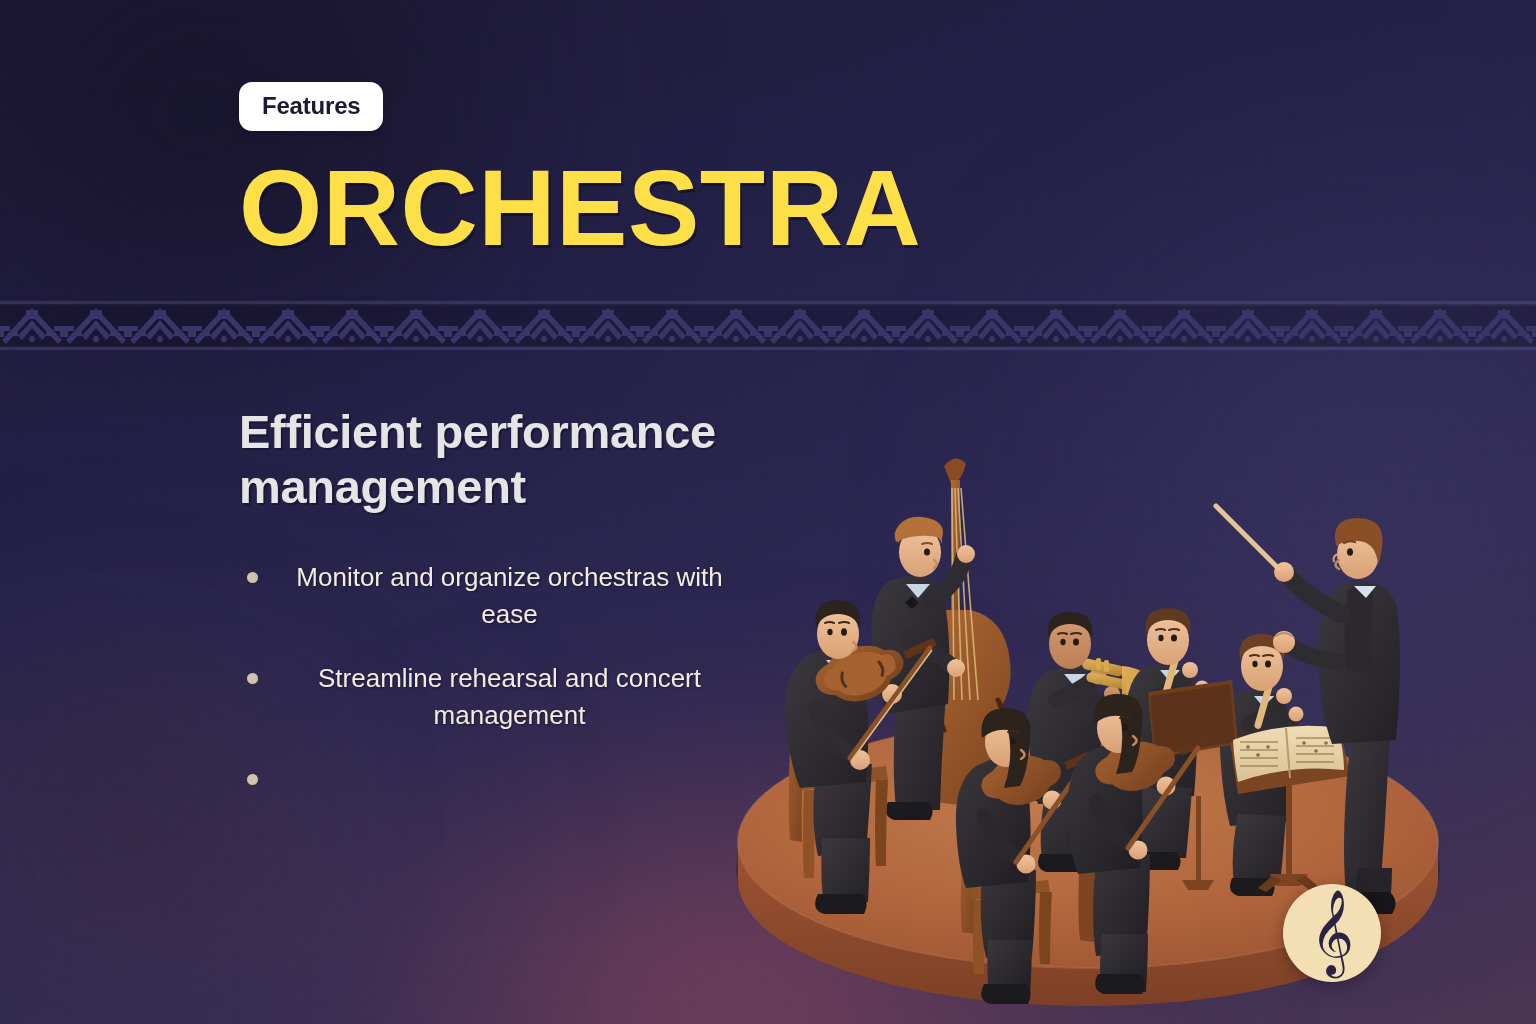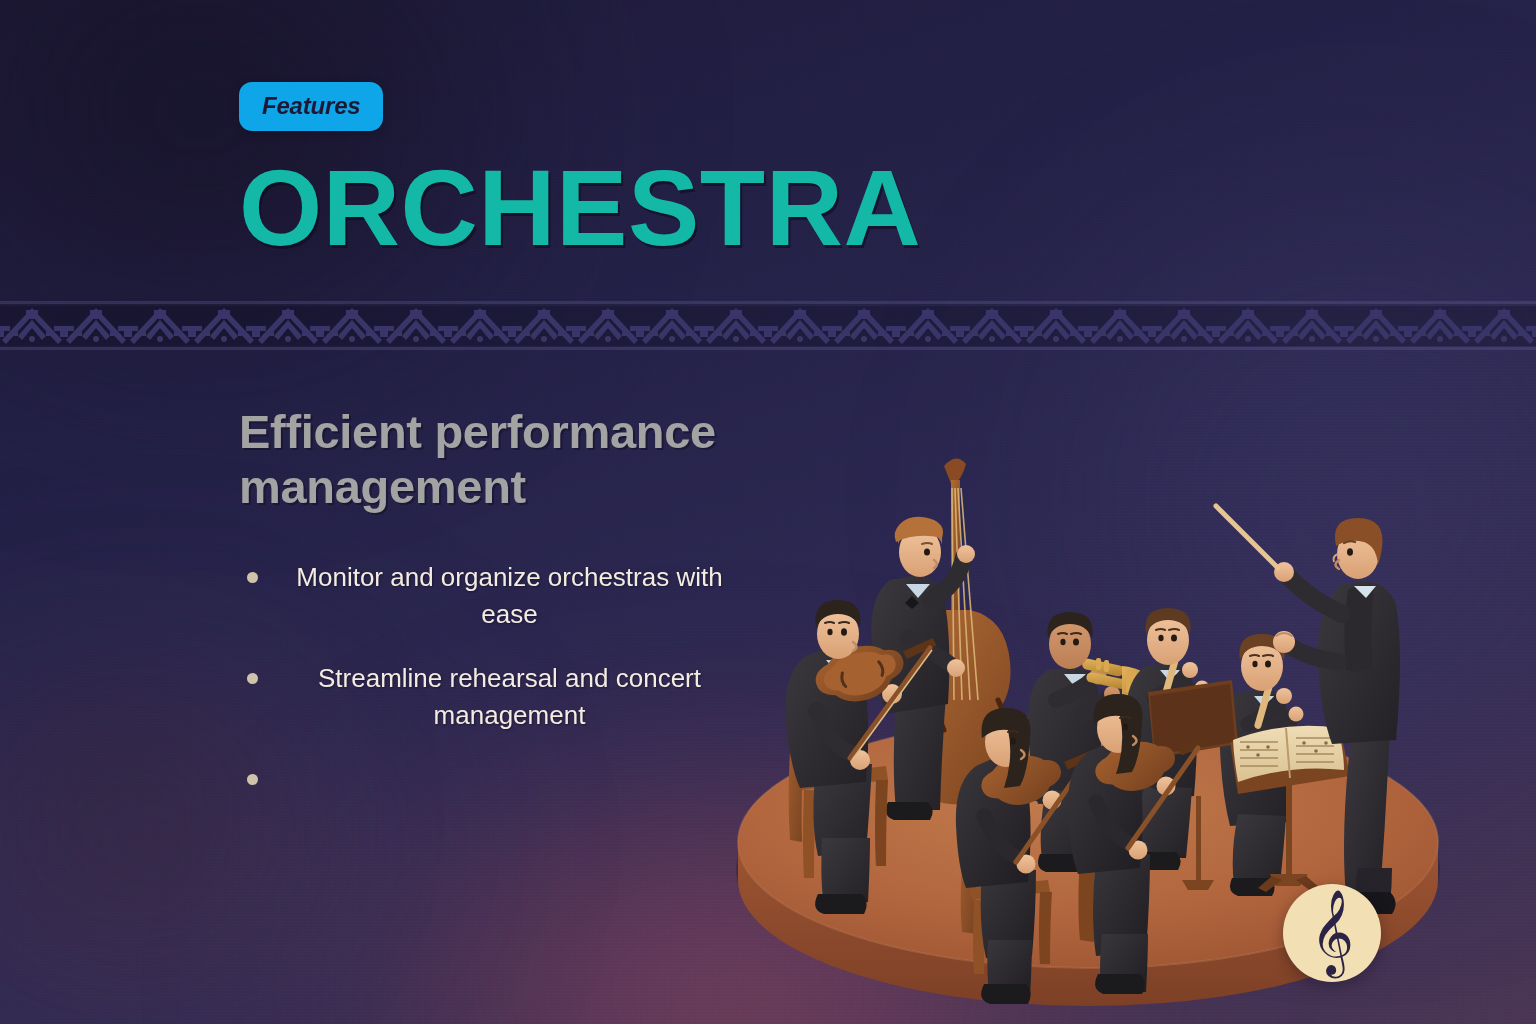--- a/index.html
+++ b/index.html
@@ -75,52 +75,51 @@
     left: 0; right: 0; top: 10px; height: 40px;
     background-color: rgba(12,9,28,0.30);
     overflow: hidden;
   }
   .divider-pattern svg { display: block; width: 100%; height: 40px; }
 
   
   .badge {
     position: absolute;
     left: 239px; top: 82px;
-    background: #0ea5e9;
+    background: #ffffff;
     color: #1d1934;
     font-size: 24px;
     font-weight: bold;
     letter-spacing: -0.2px;
     padding: 12px 23px 13px;
     border-radius: 13px;
     line-height: 1;
     box-shadow: 0 2px 10px rgba(0,0,0,0.22);
-    font-style: italic;
   }
   .main-title {
     position: absolute;
     left: 239px; top: 150px;
-    color: #14b8a6;
+    color: #fde047;
     font-size: 107px;
     font-weight: bold;
     letter-spacing: 0.5px;
     line-height: 1.1;
     margin: 0;
     text-shadow: 2px 3px 0 rgba(12,9,26,0.55);
   }
 
   
   .body-col {
     position: absolute;
     left: 239px; top: 404px;
     width: 640px;
   }
   .subhead {
     margin: 0 0 44px 0;
-    color: #a3a3a3;
+    color: #e5e5e5;
     font-size: 47px;
     font-weight: bold;
     line-height: 1.18;
     letter-spacing: -0.3px;
     text-shadow: 2px 2px 0 rgba(18,14,36,0.55);
     max-width: 630px;
   }
   .bullets {
     list-style: none;
     margin: 0; padding: 0; text-align: center;

